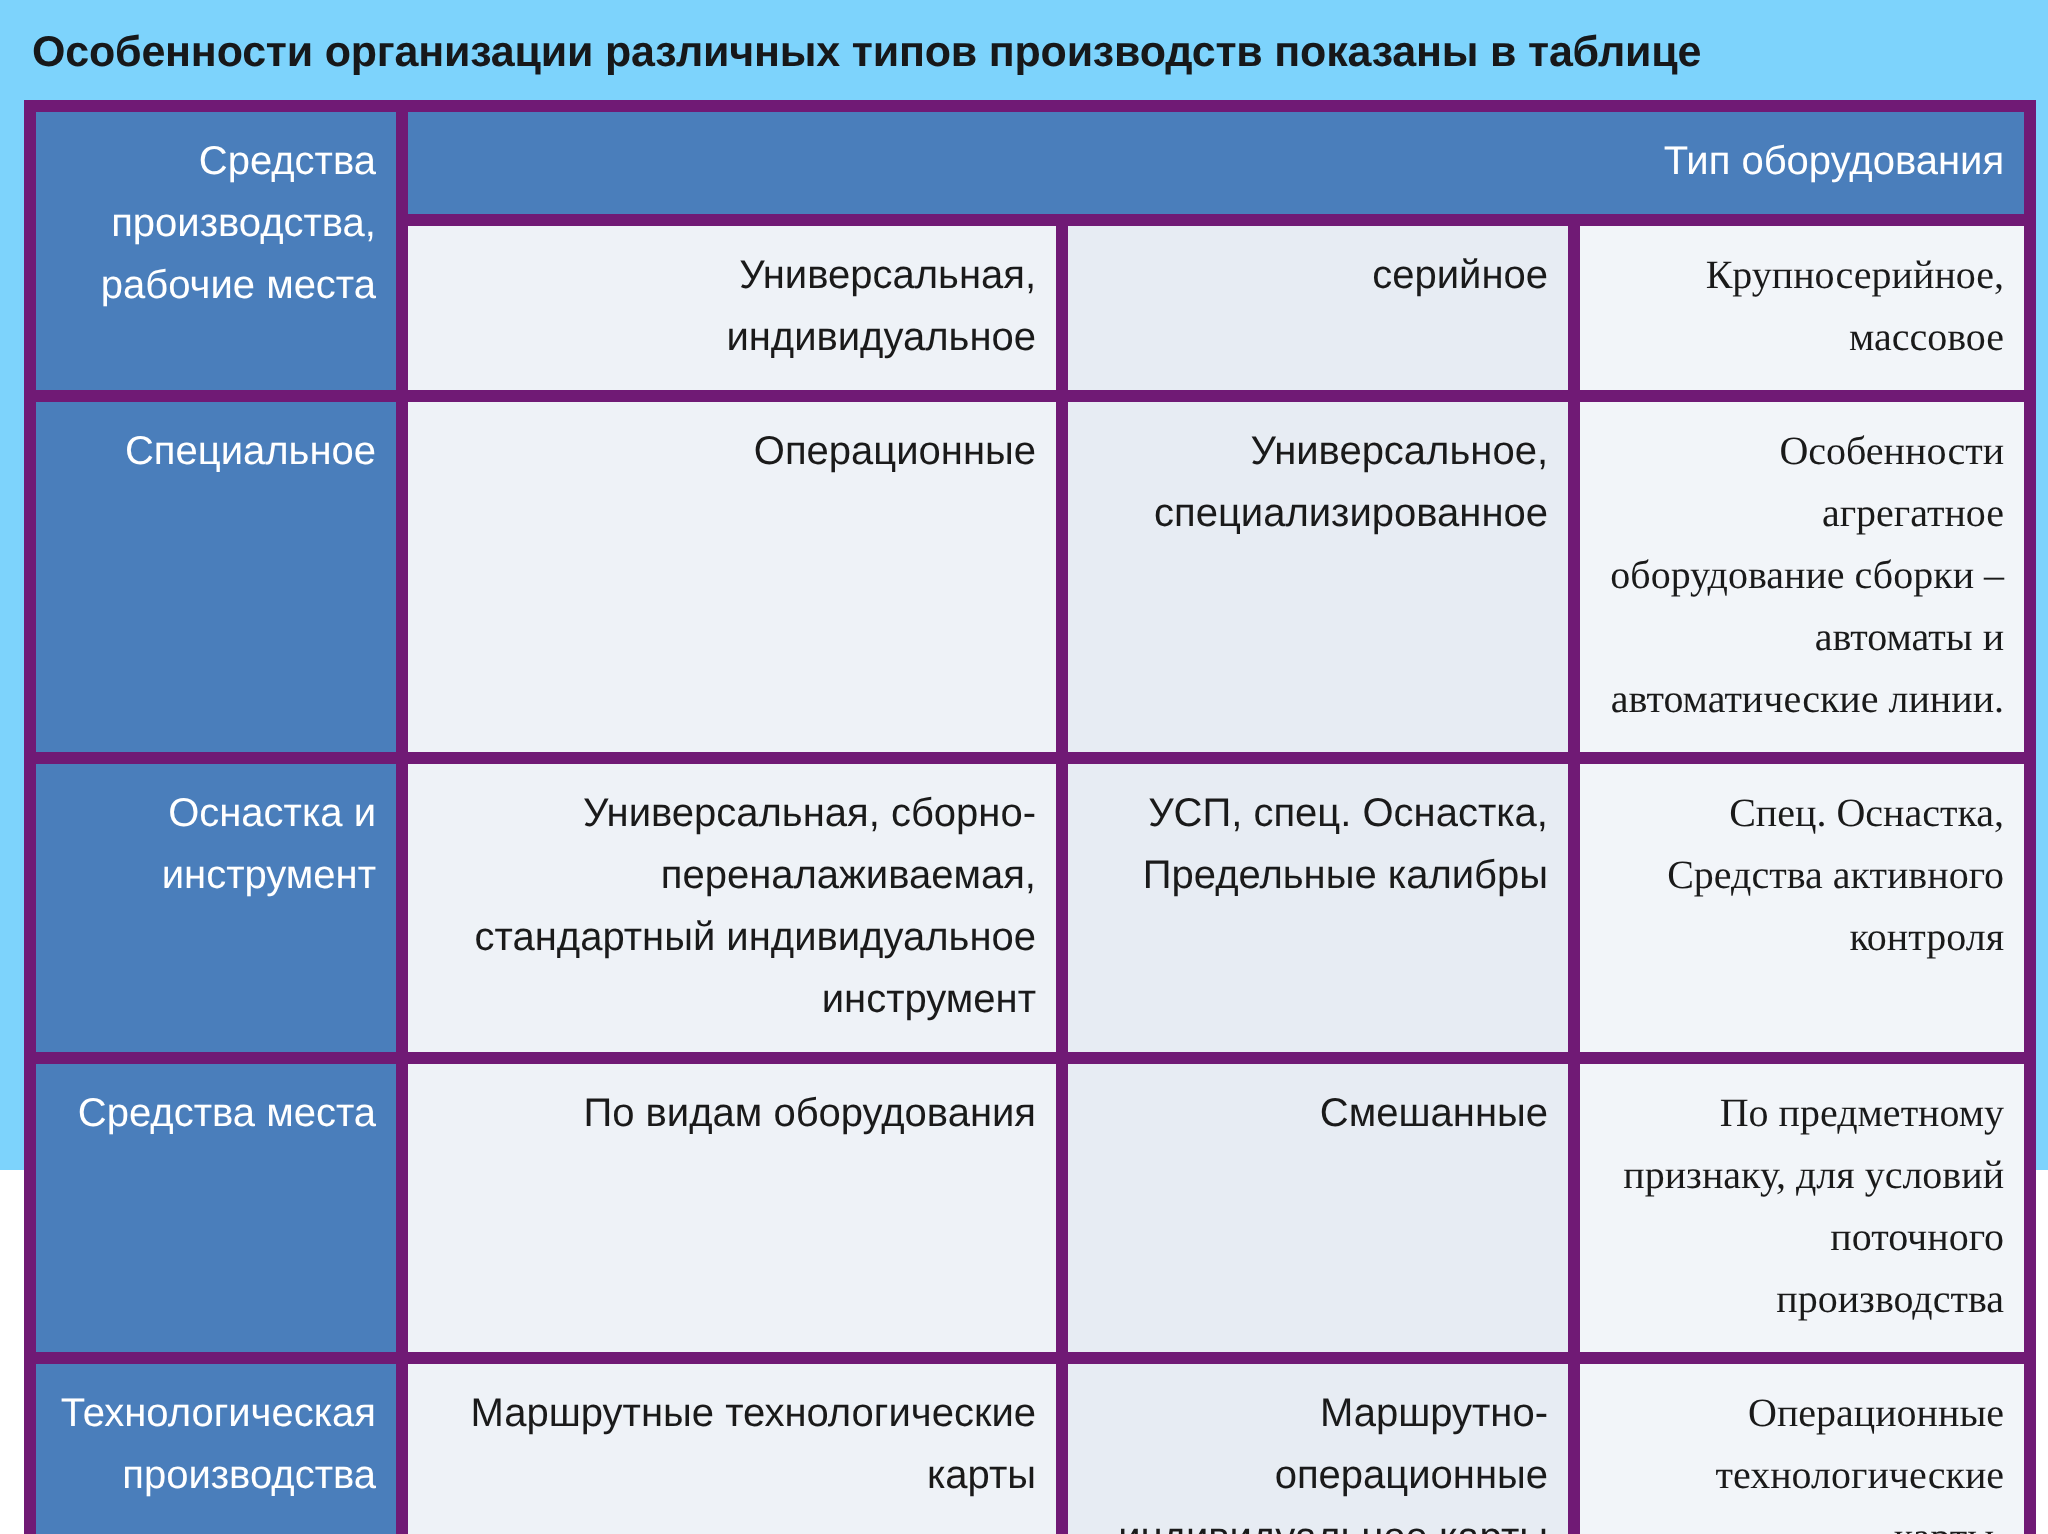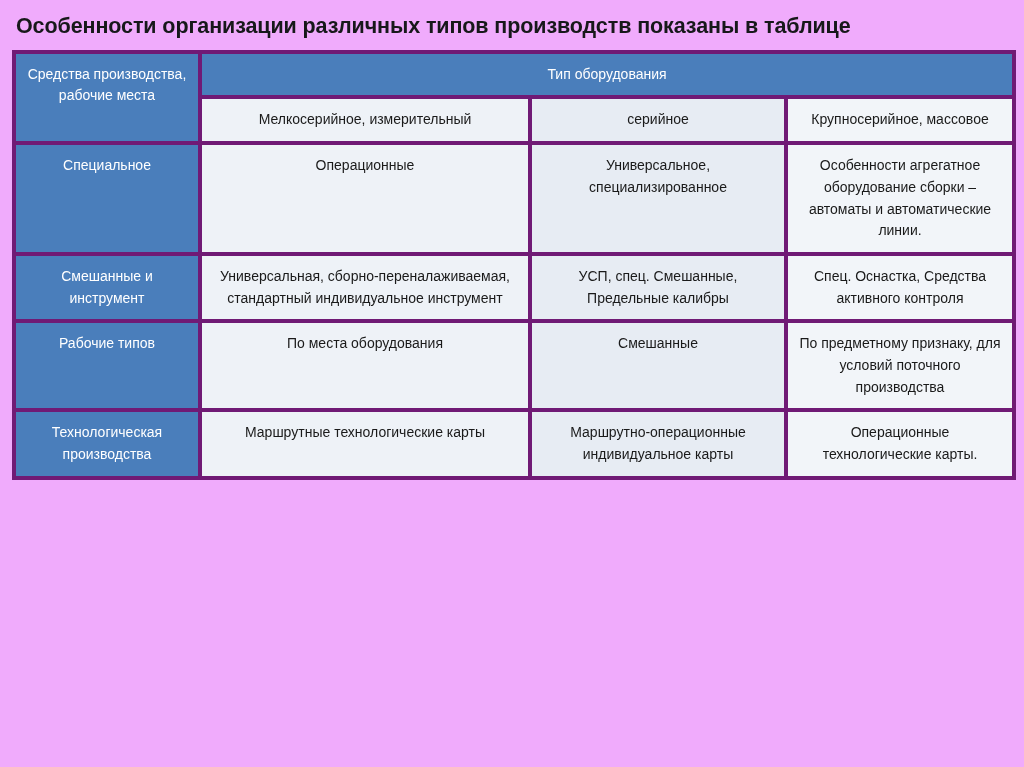--- a/index.html
+++ b/index.html
@@ -10,47 +10,47 @@
   body {
     width: 1024px;
     height: 767px;
     font-family: "Liberation Sans", sans-serif;
     color: #1a1a1a;
     overflow: hidden;
   }
   .slide {
     position: relative;
     width: 1024px;
-    height: 767px;
+    height: 585px;
     box-sizing: border-box;
     padding: 0;
-    background: #f0abfc;
+    background: #7dd3fc;
   }
   .slide-title {
     font-size: 21.5px;
     font-weight: bold;
     color: #17181a;
     padding: 14px 16px 10px 16px;
     line-height: 1.2;
     letter-spacing: -0.1px;
   }
   table.spec-table {
     border-collapse: collapse;
     table-layout: fixed;
     width: 1000px;
     margin: 0 12px;
   }
   table.spec-table td, table.spec-table th {
     vertical-align: top;
-    text-align: center;
+    text-align: right;
     padding: 10px 10px 10px 10px;
-    font-size: 14px;
+    font-size: 20px;
     line-height: 1.55;
     font-weight: normal;
-    border: 4px solid #701a75;
+    border: 6px solid #701a75;
     box-sizing: border-box;
   }
   col.c0 { width: 186px; }
   col.c1 { width: 330px; }
   col.c2 { width: 256px; }
   col.c3 { width: 228px; }
 
   .rowhead {
     background: #4a7ebb;
     color: #ffffff;
@@ -62,21 +62,21 @@
     background: #4a7ebb;
     color: #ffffff;
     font-weight: bold;
     text-align: center;
     font-size: 15.5px;
     padding-top: 6px;
     padding-bottom: 6px;
   }
   .cell-light { background: #eef2f7; }
   .cell-lighter { background: #e7ecf3; }
-  .cell-pale { background: #f2f5f9; }
+  .cell-pale { background: #f2f5f9; font-family: Liberation Serif, serif; }
 </style>
 </head>
 <body>
 
 <div class="slide">
 
   <div class="slide-title">Особенности организации различных типов производств показаны в таблице</div>
 
   <table class="spec-table">
     <colgroup>
@@ -84,42 +84,42 @@
       <col class="c1">
       <col class="c2">
       <col class="c3">
     </colgroup>
     <tbody>
       <tr>
         <td rowspan="2" class="rowhead">Средства производства, рабочие места</td>
         <td colspan="3" class="tophead">Тип оборудования</td>
       </tr>
       <tr>
-        <td class="cell-light">Мелкосерийное, измерительный</td>
+        <td class="cell-light">Универсальная, индивидуальное</td>
         <td class="cell-lighter">серийное</td>
         <td class="cell-pale">Крупносерийное, массовое</td>
       </tr>
 
       <tr>
         <td class="rowhead">Специальное</td>
         <td class="cell-light">Операционные</td>
         <td class="cell-lighter">Универсальное, специализированное</td>
         <td class="cell-pale">Особенности агрегатное оборудование сборки – автоматы и автоматические линии.</td>
       </tr>
 
       <tr>
-        <td class="rowhead">Смешанные и инструмент</td>
+        <td class="rowhead">Оснастка и инструмент</td>
         <td class="cell-light">Универсальная, сборно-переналаживаемая, стандартный индивидуальное инструмент</td>
-        <td class="cell-lighter">УСП, спец. Смешанные, Предельные калибры</td>
+        <td class="cell-lighter">УСП, спец. Оснастка, Предельные калибры</td>
         <td class="cell-pale">Спец. Оснастка, Средства активного контроля</td>
       </tr>
 
       <tr>
-        <td class="rowhead">Рабочие типов</td>
-        <td class="cell-light">По места оборудования</td>
+        <td class="rowhead">Средства места</td>
+        <td class="cell-light">По видам оборудования</td>
         <td class="cell-lighter">Смешанные</td>
         <td class="cell-pale">По предметному признаку, для условий поточного производства</td>
       </tr>
 
       <tr>
         <td class="rowhead">Технологическая производства</td>
         <td class="cell-light">Маршрутные технологические карты</td>
         <td class="cell-lighter">Маршрутно-операционные индивидуальное карты</td>
         <td class="cell-pale">Операционные технологические карты.</td>
       </tr>

